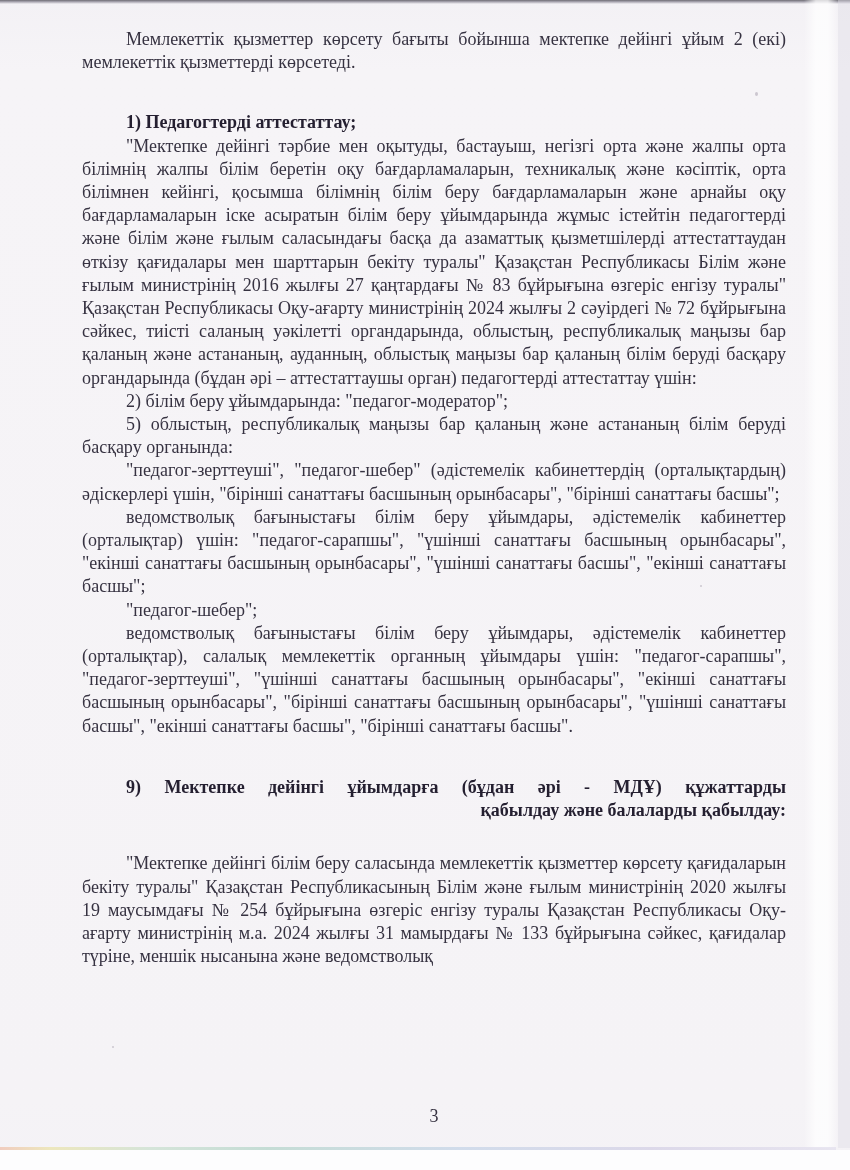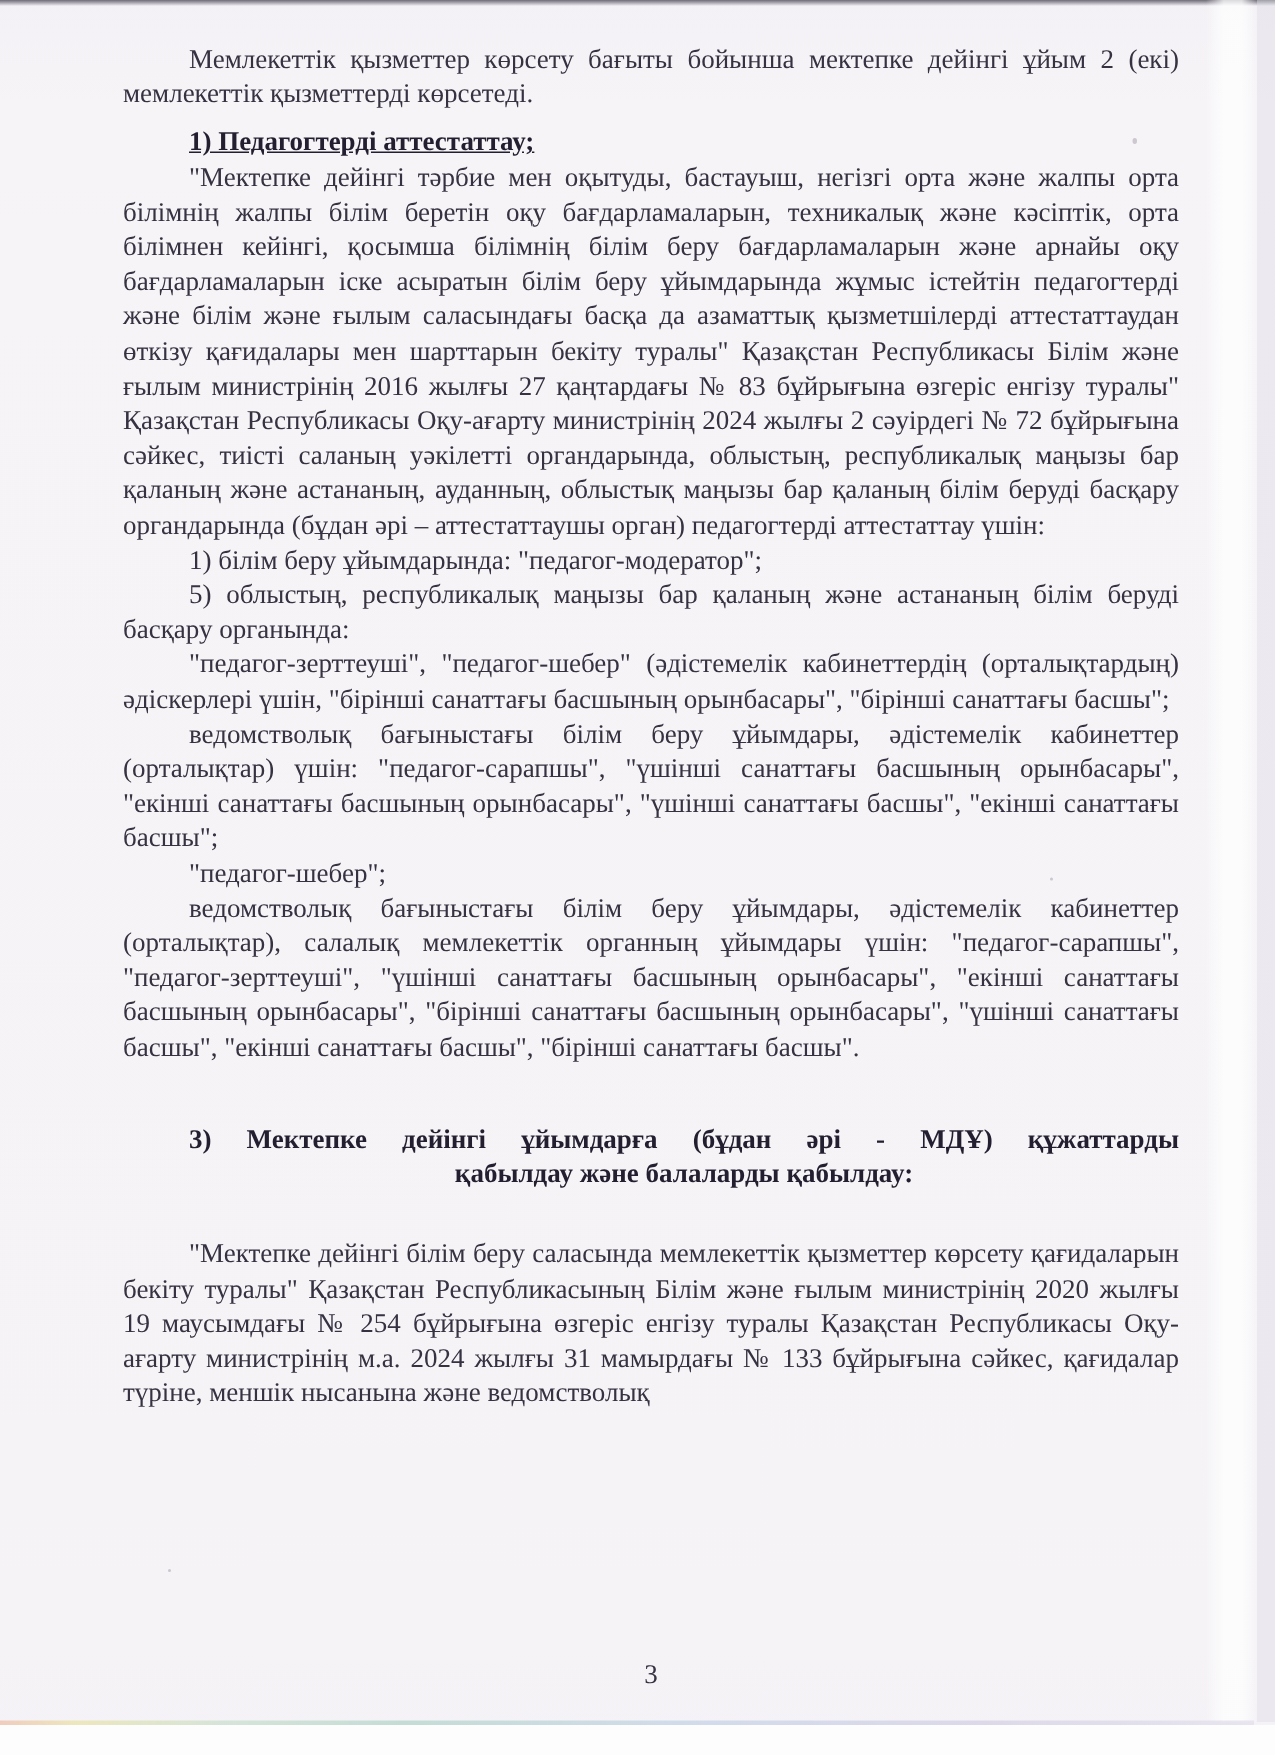--- a/index.html
+++ b/index.html
@@ -53,32 +53,32 @@
     width: 704px;
     font-size: 18px;
     line-height: 23.2px;
     text-align: justify;
   }
   .para {
     margin: 0;
     text-indent: 44px;
   }
   .bold { font-weight: bold; color: #241f30; }
-  .gap-sm { margin-top: 9px; text-decoration: underline; }
+  .gap-sm { margin-top: 37px; }
   .gap-lg { margin-top: 38px; }
   .gap-md { margin-top: 30px; }
   .h2line1 {
     display: block;
     text-indent: 44px;
     text-align: justify;
     text-align-last: justify;
   }
   .h2line2 {
     display: block;
-    text-align: center;
+    text-align: right;
   }
   .pagenum {
     position: absolute;
     left: 82px;
     width: 704px;
     top: 1106px;
     text-align: center;
     font-size: 18px;
     color: #363241;
   }
@@ -89,28 +89,28 @@
 <div class="page">
 
   <div class="edge-top"></div>
   <div class="right-strip"></div>
   <div class="right-edge"></div>
 
   <div class="textblock">
     <p class="para">Мемлекеттік қызметтер көрсету бағыты бойынша мектепке дейінгі ұйым 2 (екі) мемлекеттік қызметтерді көрсетеді.</p>
     <p class="para bold gap-sm">1) Педагогтерді аттестаттау;</p>
     <p class="para">"Мектепке дейінгі тәрбие мен оқытуды, бастауыш, негізгі орта және жалпы орта білімнің жалпы білім беретін оқу бағдарламаларын, техникалық және кәсіптік, орта білімнен кейінгі, қосымша білімнің білім беру бағдарламаларын және арнайы оқу бағдарламаларын іске асыратын білім беру ұйымдарында жұмыс істейтін педагогтерді және білім және ғылым саласындағы басқа да азаматтық қызметшілерді аттестаттаудан өткізу қағидалары мен шарттарын бекіту туралы" Қазақстан Республикасы Білім және ғылым министрінің 2016 жылғы 27 қаңтардағы № 83 бұйрығына өзгеріс енгізу туралы" Қазақстан Республикасы Оқу-ағарту министрінің 2024 жылғы 2 сәуірдегі № 72 бұйрығына сәйкес, тиісті саланың уәкілетті органдарында, облыстың, республикалық маңызы бар қаланың және астананың, ауданның, облыстық маңызы бар қаланың білім беруді басқару органдарында (бұдан әрі – аттестаттаушы орган) педагогтерді аттестаттау үшін:</p>
-    <p class="para">1) білім беру ұйымдарында: "педагог-модератор";</p>
+    <p class="para">2) білім беру ұйымдарында: "педагог-модератор";</p>
     <p class="para">5) облыстың, республикалық маңызы бар қаланың және астананың білім беруді басқару органында:</p>
     <p class="para">"педагог-зерттеуші", "педагог-шебер" (әдістемелік кабинеттердің (орталықтардың) әдіскерлері үшін, "бірінші санаттағы басшының орынбасары", "бірінші санаттағы басшы";</p>
     <p class="para">ведомстволық бағыныстағы білім беру ұйымдары, әдістемелік кабинеттер (орталықтар) үшін: "педагог-сарапшы", "үшінші санаттағы басшының орынбасары", "екінші санаттағы басшының орынбасары", "үшінші санаттағы басшы", "екінші санаттағы басшы";</p>
     <p class="para">"педагог-шебер";</p>
     <p class="para">ведомстволық бағыныстағы білім беру ұйымдары, әдістемелік кабинеттер (орталықтар), салалық мемлекеттік органның ұйымдары үшін: "педагог-сарапшы", "педагог-зерттеуші", "үшінші санаттағы басшының орынбасары", "екінші санаттағы басшының орынбасары", "бірінші санаттағы басшының орынбасары", "үшінші санаттағы басшы", "екінші санаттағы басшы", "бірінші санаттағы басшы".</p>
     <div class="para bold gap-lg">
-      <span class="h2line1">3) Мектепке дейінгі ұйымдарға (бұдан әрі - МДҰ) құжаттарды</span>
+      <span class="h2line1">9) Мектепке дейінгі ұйымдарға (бұдан әрі - МДҰ) құжаттарды</span>
       <span class="h2line2">қабылдау және балаларды қабылдау:</span>
     </div>
     <p class="para gap-md">"Мектепке дейінгі білім беру саласында мемлекеттік қызметтер көрсету қағидаларын бекіту туралы" Қазақстан Республикасының Білім және ғылым министрінің 2020 жылғы 19 маусымдағы № 254 бұйрығына өзгеріс енгізу туралы Қазақстан Республикасы Оқу-ағарту министрінің м.а. 2024 жылғы 31 мамырдағы № 133 бұйрығына сәйкес, қағидалар түріне, меншік нысанына және ведомстволық</p>
   </div>
 
   <div class="pagenum">3</div>
 
   <div class="speck s1"></div>
   <div class="speck s2"></div>
   <div class="speck s3"></div>

